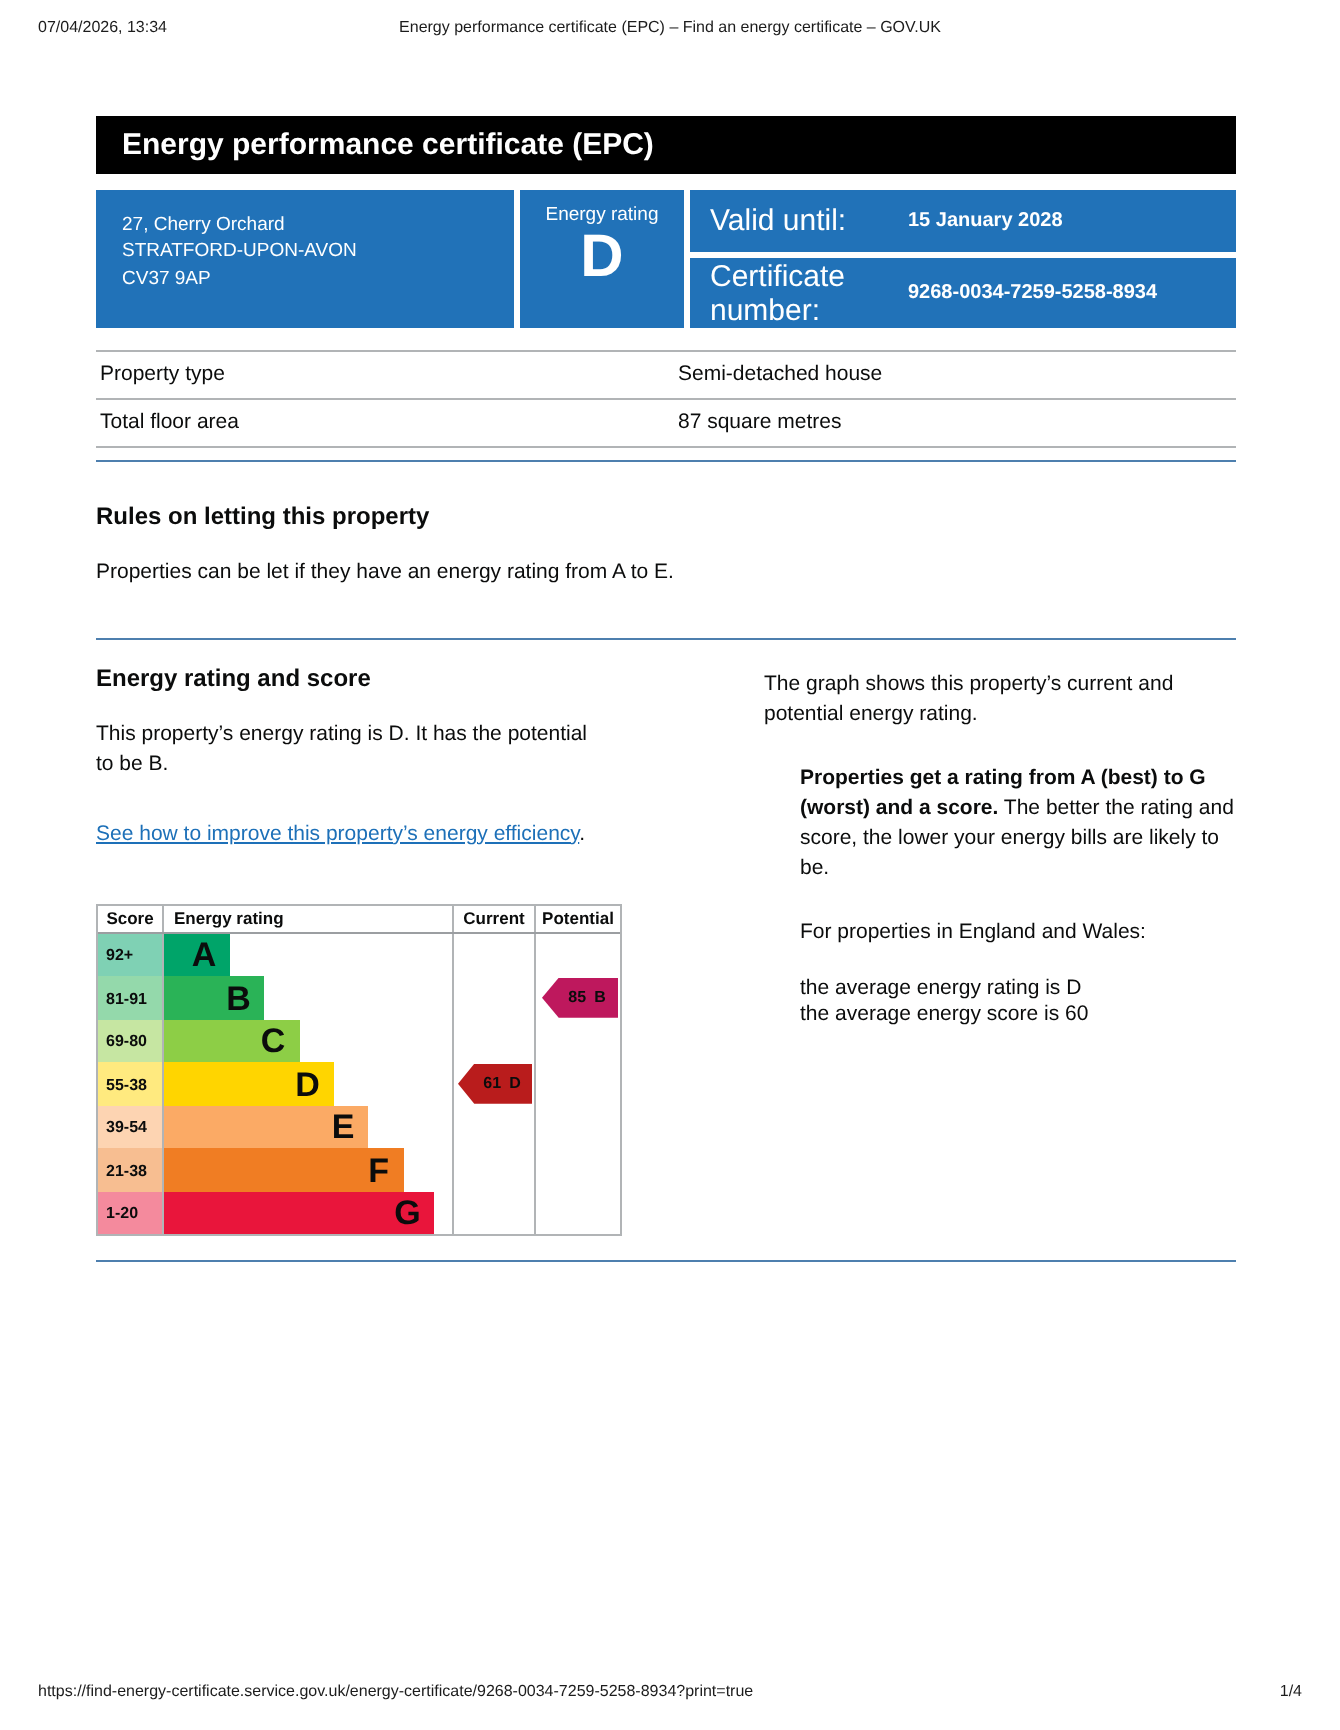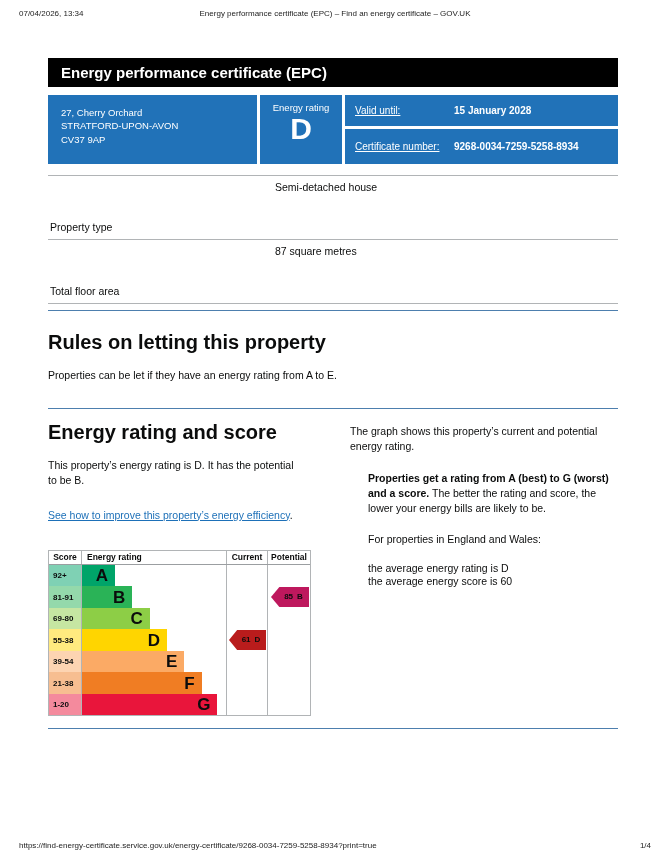--- a/index.html
+++ b/index.html
@@ -28,43 +28,43 @@
   .summary { display:flex; gap:3px; height:69px; margin-bottom:11px; color:#fff; }
   .summary .panel { background:#2172b8; }
   .panel.address { width:209px; padding:11px 0 17px 13px; font-size:9.5px; line-height:1.4; }
   .panel.rating-box { width:82px; text-align:center; padding-top:7px; }
   .panel.rating-box .lab { font-size:9.5px; }
   .panel.rating-box .big { font-size:30px; font-weight:bold; line-height:1.05; }
   .panel.cert { flex:1; background:none; display:flex; flex-direction:column; gap:3px; }
   .cert .row { background:#2172b8; display:flex; align-items:center; padding-left:10px; }
   .cert .row:first-child { height:31px; }
   .cert .row:last-child { flex:1; }
-  .cert .lab { width:99px; font-size:10px;text-decoration:underline; }
+  .cert .lab { width:99px; font-size:15px; }
   .cert .val { font-size:10px; font-weight:bold; }
 
   
   .ptable { width:100%; border-top:1px solid #b1b4b6; font-size:10.5px; }
   .ptable .trow { display:flex; border-bottom:1px solid #b1b4b6; padding:5px 0 6px 2px; }
-  .ptable .tlabel { width:225px;margin-top:40px; }
+  .ptable .tlabel { width:289px; }
 
   .hr-blue { border:none; border-top:1px solid #4d7fae; height:0; }
   .hr1 { margin-top:6px; }
   .hr2 { margin-top:25px; }
   .hr3 { margin-top:12px; }
 
-  h2 { font-size:20px; font-weight:bold; color:#0b0c0c; }
+  h2 { font-size:12px; font-weight:bold; color:#0b0c0c; }
   .letting h2 { margin-top:20px; }
   p { font-size:10.5px; line-height:1.45; }
   .letting p.p1 { margin-top:14px; }
   .letting p.p2 { margin-top:8px; }
   a { color:#1d70b8; text-decoration:underline; }
   b, .bold { font-weight:bold; }
 
   
-  .cols { display:flex; margin-top:12px; }
+  .cols { display:flex; margin-top:12px;gap:32px; }
   .col-left { width:302px; }
   .col-right { flex:1; padding-top:3px; }
   .col-left p.intro { margin-top:14px; max-width:252px; }
   .col-left p.improve { margin-top:19px; max-width:252px; }
   .col-right p + p { margin-top:16px;margin-left:18px; }
   .col-right .avg { margin-top:14px; line-height:1.25; }
 
   
   .chart { position:relative; width:263px; margin-top:27px; border:1px solid #b1b4b6; font-size:8px; }
   .crow { display:flex; height:21.5px; }

